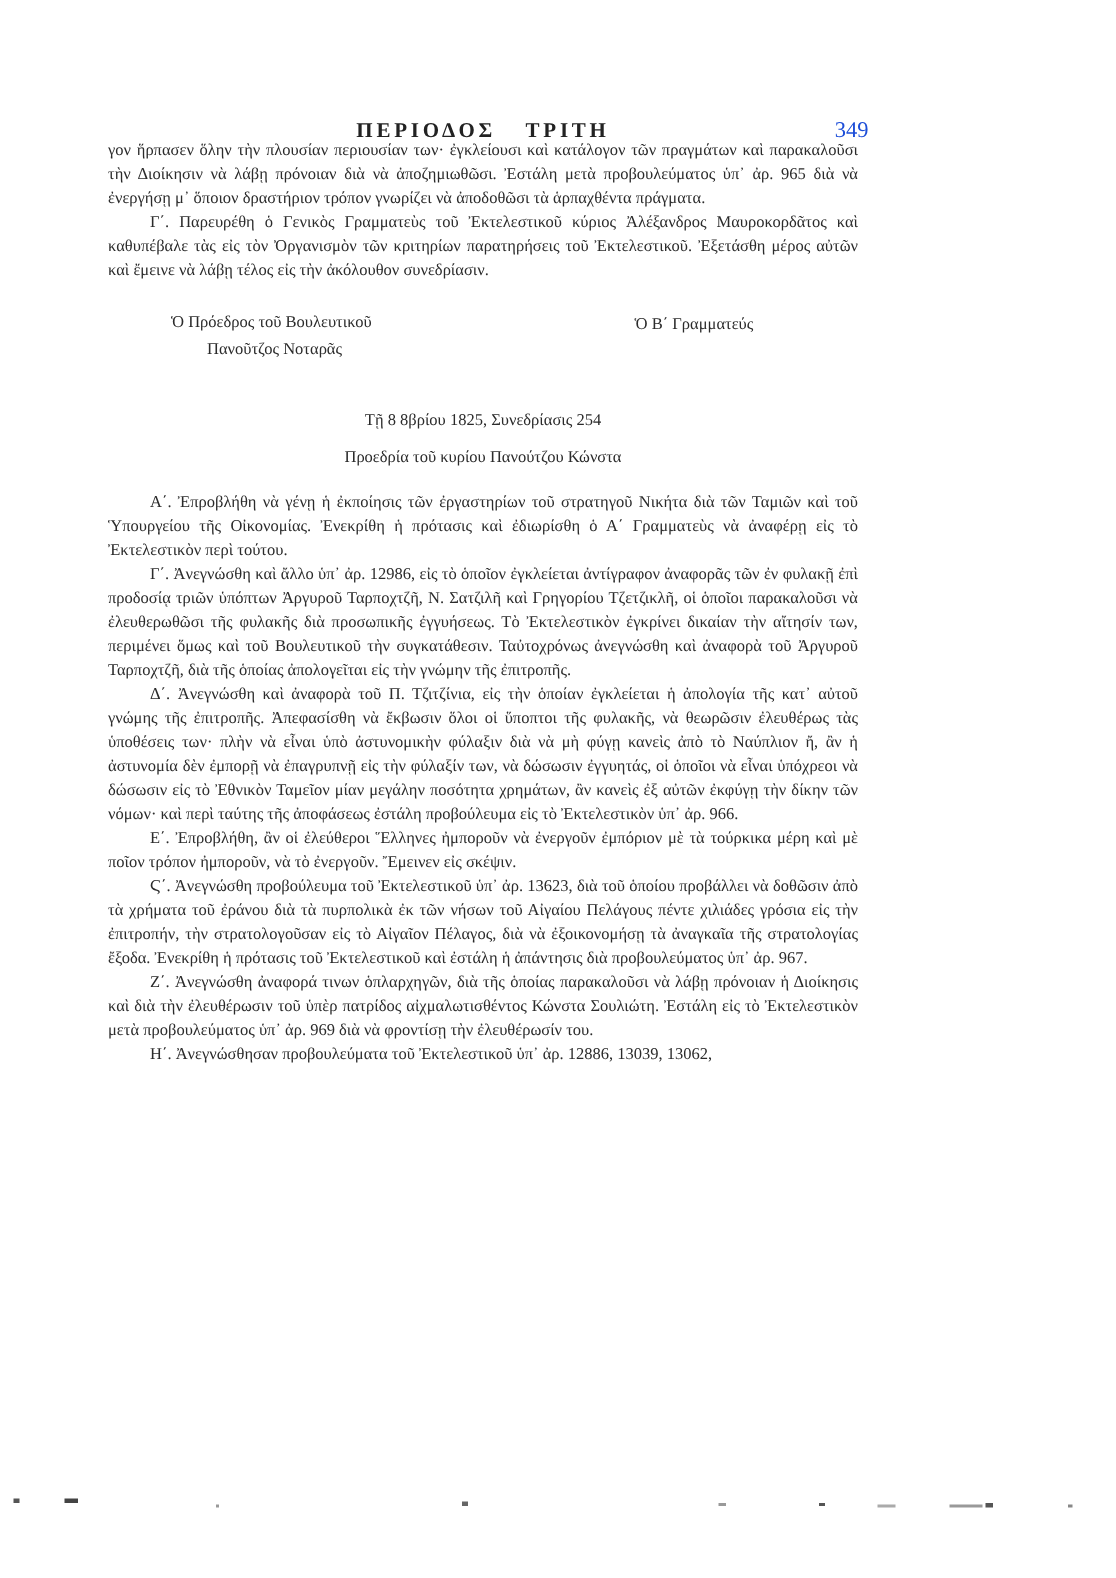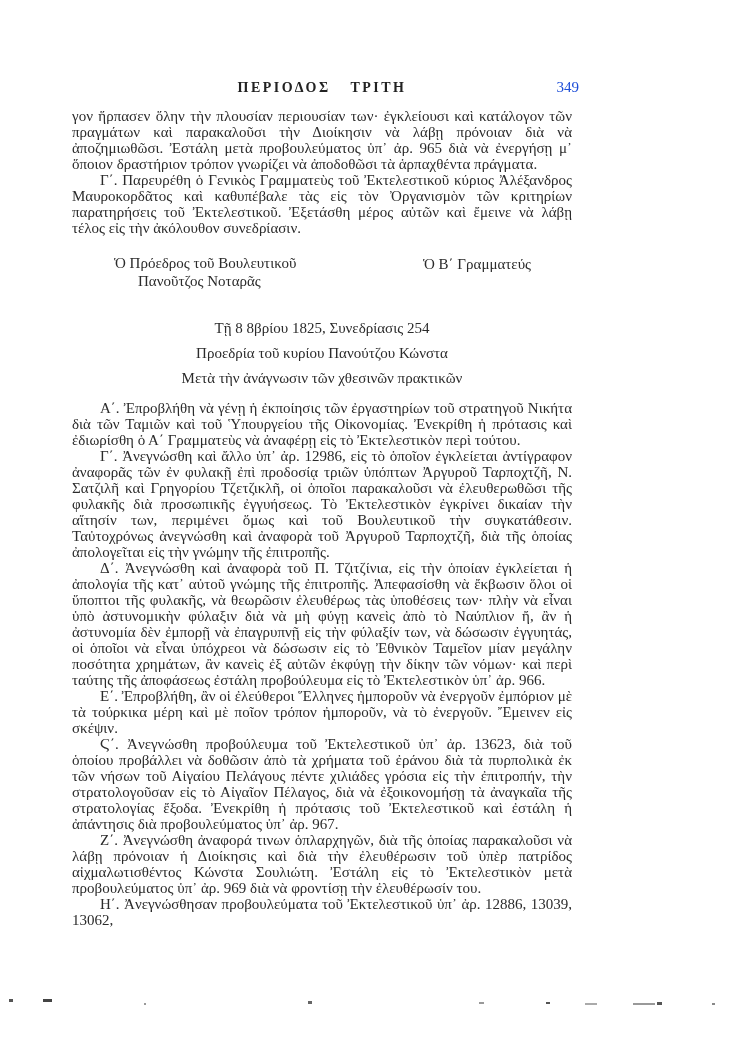--- a/index.html
+++ b/index.html
@@ -32,24 +32,24 @@
     position: absolute;
     top: 79px;
     left: 543px;
     width: 36px;
     text-align: right;
     font-size: 15px;
     color: #1d4ed8;
   }
   .content {
     position: absolute;
-    top: 108px;
+    top: 92px;
     left: 72px;
     width: 500px;
-    font-size: 15px;
+    font-size: 11px;
     line-height: 16px;
     text-align: justify;
   }
   .para { margin: 0; }
   .para.indent { text-indent: 28px; }
   .signature-block {
     position: relative;
     margin-top: 18px;
     height: 38px;
     text-align: left;
@@ -99,21 +99,20 @@
       <div class="sig-left">
         <div class="sig-title">Ὁ Πρόεδρος τοῦ Βουλευτικοῦ</div>
         <div class="sig-name">Πανοῦτζος Νοταρᾶς</div>
       </div>
       <div class="sig-right">Ὁ Β΄ Γραμματεύς</div>
     </div>
 
     <div class="session-heading">
       <div>Τῇ 8 8βρίου 1825, Συνεδρίασις 254</div>
       <div>Προεδρία τοῦ κυρίου Πανούτζου Κώνστα</div>
-      <div>Μετὰ τὴν ἀνάγνωσιν τῶν χθεσινῶν πρακτικῶν</div>
     </div>
 
     <div class="minutes">
       <p class="para indent">Α΄. Ἐπροβλήθη νὰ γένῃ ἡ ἐκποίησις τῶν ἐργαστηρίων τοῦ στρατηγοῦ Νικήτα διὰ τῶν Ταμιῶν καὶ τοῦ Ὑπουργείου τῆς Οἰκονομίας. Ἐνεκρίθη ἡ πρότασις καὶ ἐδιωρίσθη ὁ Α΄ Γραμματεὺς νὰ ἀναφέρῃ εἰς τὸ Ἐκτελεστικὸν περὶ τούτου.</p>
       <p class="para indent">Γ΄. Ἀνεγνώσθη καὶ ἄλλο ὑπ᾽ ἀρ. 12986, εἰς τὸ ὁποῖον ἐγκλείεται ἀντίγραφον ἀναφορᾶς τῶν ἐν φυλακῇ ἐπὶ προδοσίᾳ τριῶν ὑπόπτων Ἀργυροῦ Ταρποχτζῆ, Ν. Σατζιλῆ καὶ Γρηγορίου Τζετζικλῆ, οἱ ὁποῖοι παρακαλοῦσι νὰ ἐλευθερωθῶσι τῆς φυλακῆς διὰ προσωπικῆς ἐγγυήσεως. Τὸ Ἐκτελεστικὸν ἐγκρίνει δικαίαν τὴν αἴτησίν των, περιμένει ὅμως καὶ τοῦ Βουλευτικοῦ τὴν συγκατάθεσιν. Ταὐτοχρόνως ἀνεγνώσθη καὶ ἀναφορὰ τοῦ Ἀργυροῦ Ταρποχτζῆ, διὰ τῆς ὁποίας ἀπολογεῖται εἰς τὴν γνώμην τῆς ἐπιτροπῆς.</p>
       <p class="para indent">Δ΄. Ἀνεγνώσθη καὶ ἀναφορὰ τοῦ Π. Τζιτζίνια, εἰς τὴν ὁποίαν ἐγκλείεται ἡ ἀπολογία τῆς κατ᾽ αὐτοῦ γνώμης τῆς ἐπιτροπῆς. Ἀπεφασίσθη νὰ ἔκβωσιν ὅλοι οἱ ὕποπτοι τῆς φυλακῆς, νὰ θεωρῶσιν ἐλευθέρως τὰς ὑποθέσεις των· πλὴν νὰ εἶναι ὑπὸ ἀστυνομικὴν φύλαξιν διὰ νὰ μὴ φύγῃ κανεὶς ἀπὸ τὸ Ναύπλιον ἤ, ἂν ἡ ἀστυνομία δὲν ἐμπορῇ νὰ ἐπαγρυπνῇ εἰς τὴν φύλαξίν των, νὰ δώσωσιν ἐγγυητάς, οἱ ὁποῖοι νὰ εἶναι ὑπόχρεοι νὰ δώσωσιν εἰς τὸ Ἐθνικὸν Ταμεῖον μίαν μεγάλην ποσότητα χρημάτων, ἂν κανεὶς ἐξ αὐτῶν ἐκφύγῃ τὴν δίκην τῶν νόμων· καὶ περὶ ταύτης τῆς ἀποφάσεως ἐστάλη προβούλευμα εἰς τὸ Ἐκτελεστικὸν ὑπ᾽ ἀρ. 966.</p>
       <p class="para indent">Ε΄. Ἐπροβλήθη, ἂν οἱ ἐλεύθεροι Ἕλληνες ἠμποροῦν νὰ ἐνεργοῦν ἐμπόριον μὲ τὰ τούρκικα μέρη καὶ μὲ ποῖον τρόπον ἠμποροῦν, νὰ τὸ ἐνεργοῦν. Ἔμεινεν εἰς σκέψιν.</p>
       <p class="para indent">Ϛ΄. Ἀνεγνώσθη προβούλευμα τοῦ Ἐκτελεστικοῦ ὑπ᾽ ἀρ. 13623, διὰ τοῦ ὁποίου προβάλλει νὰ δοθῶσιν ἀπὸ τὰ χρήματα τοῦ ἐράνου διὰ τὰ πυρπολικὰ ἐκ τῶν νήσων τοῦ Αἰγαίου Πελάγους πέντε χιλιάδες γρόσια εἰς τὴν ἐπιτροπήν, τὴν στρατολογοῦσαν εἰς τὸ Αἰγαῖον Πέλαγος, διὰ νὰ ἐξοικονομήσῃ τὰ ἀναγκαῖα τῆς στρατολογίας ἔξοδα. Ἐνεκρίθη ἡ πρότασις τοῦ Ἐκτελεστικοῦ καὶ ἐστάλη ἡ ἀπάντησις διὰ προβουλεύματος ὑπ᾽ ἀρ. 967.</p>
       <p class="para indent">Ζ΄. Ἀνεγνώσθη ἀναφορά τινων ὁπλαρχηγῶν, διὰ τῆς ὁποίας παρακαλοῦσι νὰ λάβῃ πρόνοιαν ἡ Διοίκησις καὶ διὰ τὴν ἐλευθέρωσιν τοῦ ὑπὲρ πατρίδος αἰχμαλωτισθέντος Κώνστα Σουλιώτη. Ἐστάλη εἰς τὸ Ἐκτελεστικὸν μετὰ προβουλεύματος ὑπ᾽ ἀρ. 969 διὰ νὰ φροντίσῃ τὴν ἐλευθέρωσίν του.</p>
       <p class="para indent">Η΄. Ἀνεγνώσθησαν προβουλεύματα τοῦ Ἐκτελεστικοῦ ὑπ᾽ ἀρ. 12886, 13039, 13062,</p>

